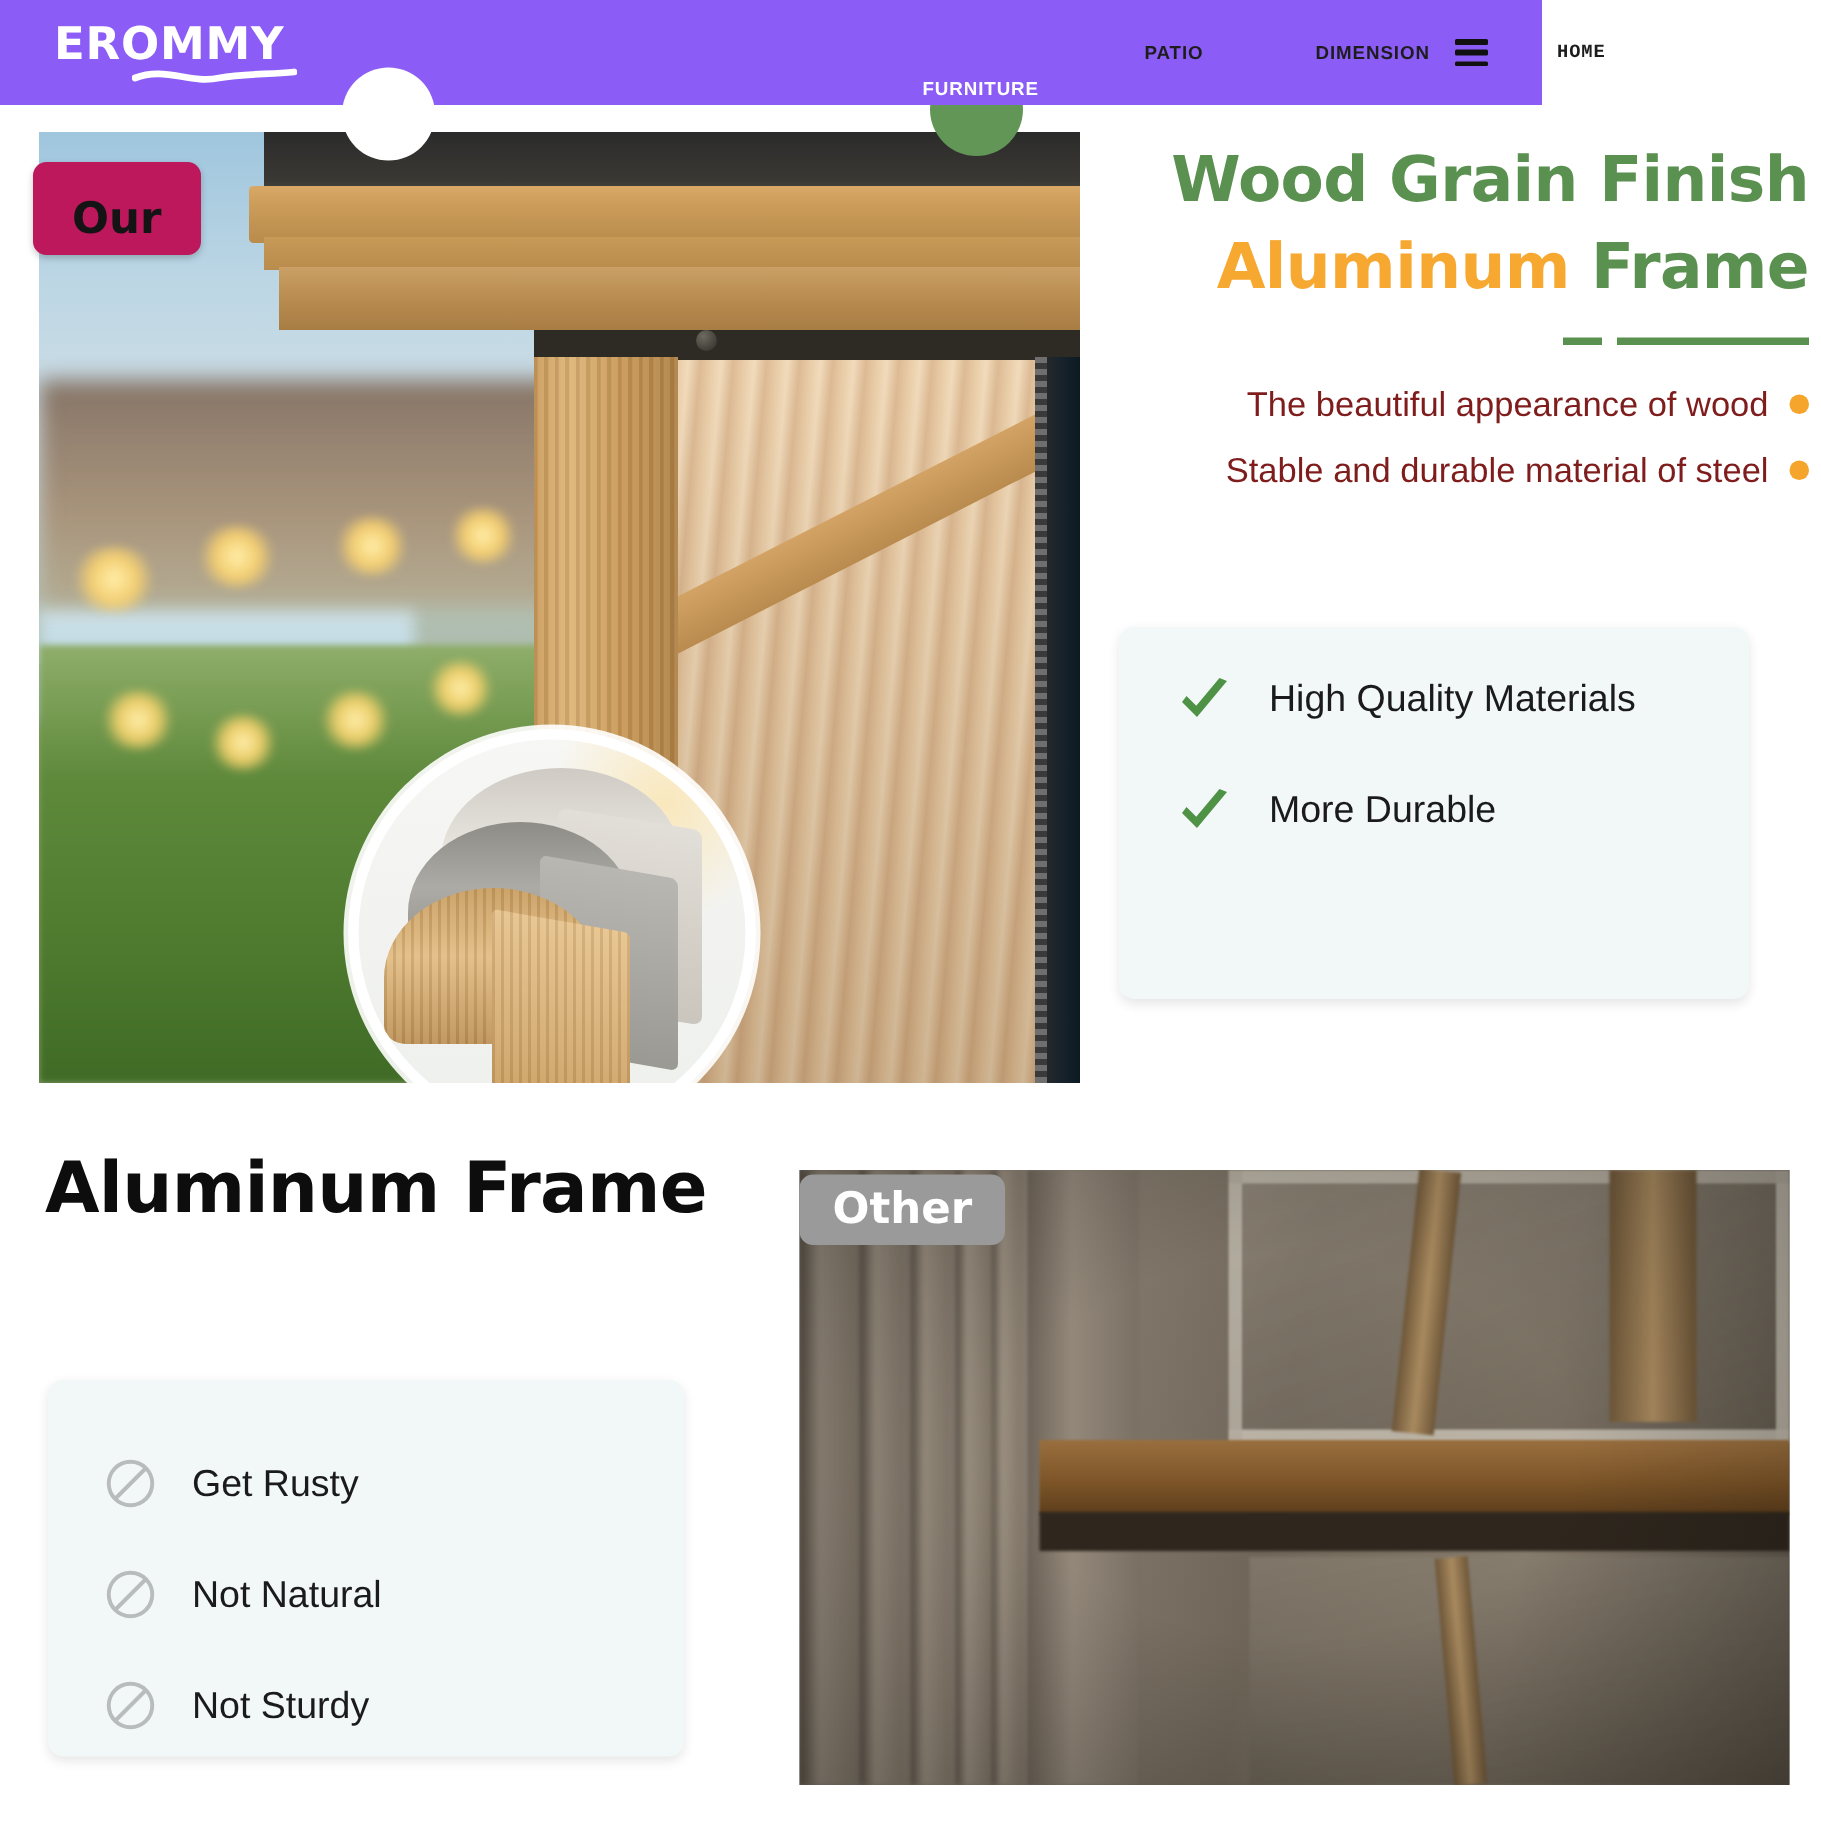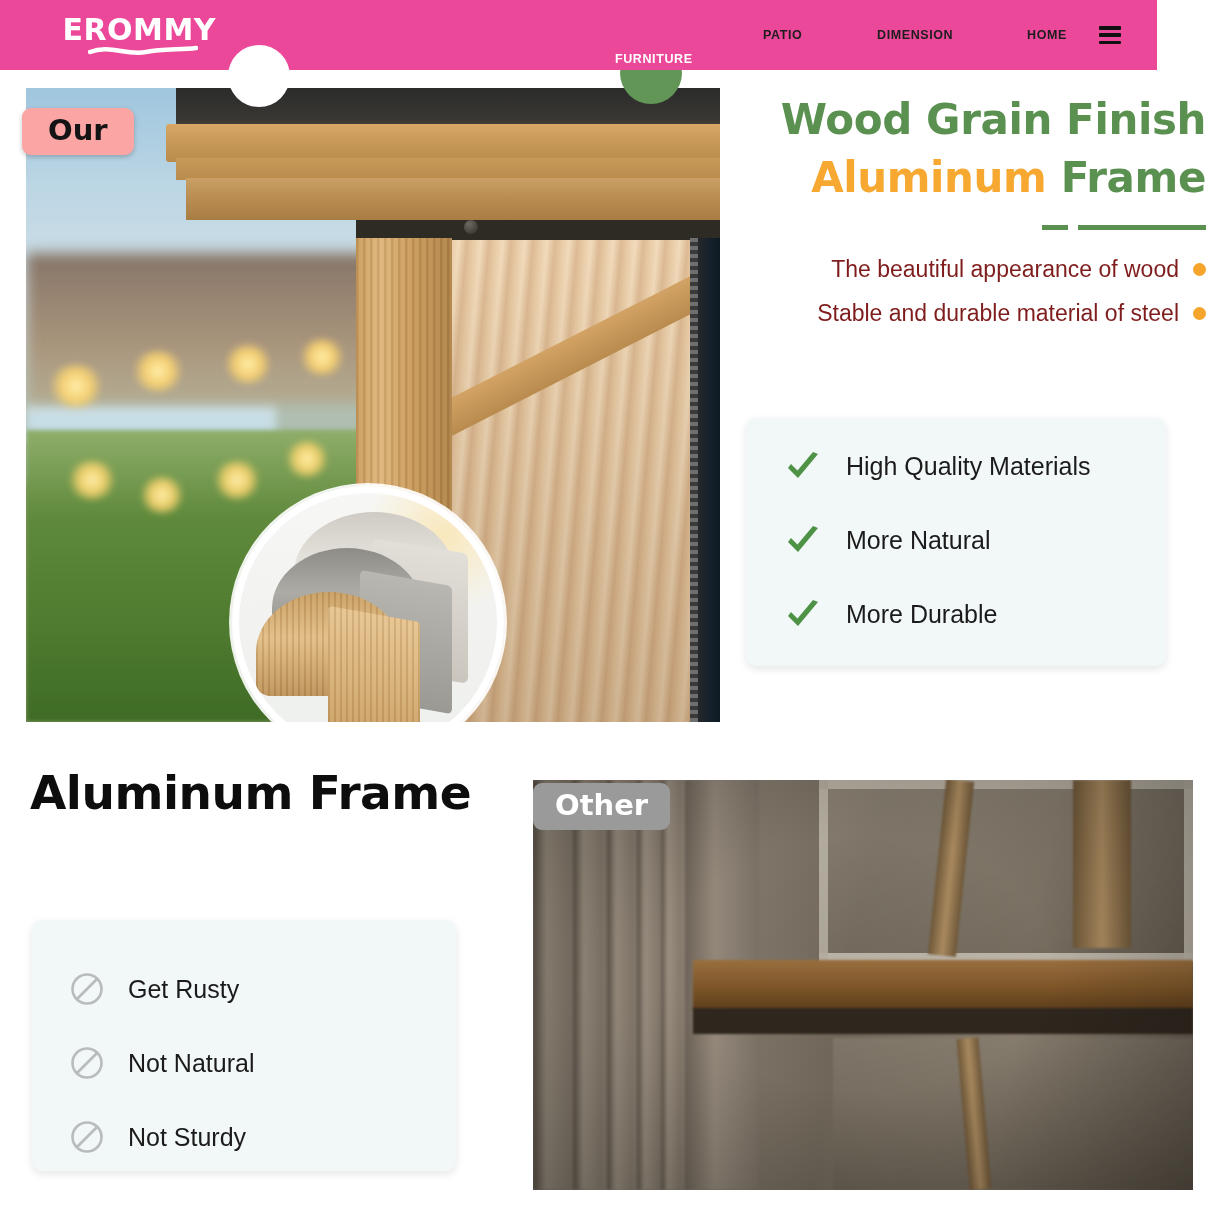--- a/index.html
+++ b/index.html
@@ -16,25 +16,24 @@
     position: relative;
     width: 1214px;
     height: 1214px;
     background: #ffffff;
   }
 
   
   .header {
     position: absolute;
     left: 0; top: 0;
-    width: 1157px;
+    width: 1028px;
     height: 70px;
-    background: #ec4899;
+    background: #8b5cf6;
     z-index: 10;
-    text-align: right;
   }
 
   .logo {
     position: absolute;
     left: 36px;
     top: 14px;
     width: 180px;
     height: 46px;
   }
   .logo-text {
@@ -69,21 +68,21 @@
     letter-spacing: 0.6px;
     color: #1d1d1d;
     white-space: nowrap;
     cursor: pointer;
     position: absolute;
   }
   .nav-item.active { color: #ffffff; margin-top: 48px; }
   .nav-0 { left: 15px; }
   .nav-1 { left: 163px; }
   .nav-2 { left: 277px; }
-  .nav-3 { left: 427px; }
+  .nav-3 { left: 438px; font-family: Liberation Mono, monospace; }
 
   .hamburger {
     position: absolute;
     right: 36px;
     top: 26px;
     width: 22px;
     height: 18px;
     cursor: pointer;
     display: flex;
     flex-direction: column;
@@ -278,25 +277,25 @@
   }
   .pc-ring {
     position: absolute; left: 0; top: 0; width: 100%; height: 100%;
     border-radius: 50%;
     border: 7px solid #ffffff;
   }
 
   .badge-our {
     position: absolute;
     left: 22px; top: 108px;
-    background: #fca5a5;
+    background: #be185d;
     color: #141414;
     font-size: 29px;
     font-weight: bold;
-    padding: 8px 26px 10px 26px;
+    padding: 23px 26px 10px 26px;
     border-radius: 9px;
     z-index: 20;
     box-shadow: 0 2px 5px rgba(0,0,0,.22);
     font-family: "DejaVu Sans", sans-serif;
     line-height: 1;
   }
 
   
   .right-col {
     position: absolute;
@@ -586,26 +585,20 @@
     <div class="pos-row">
       <svg class="check-ico" viewBox="0 0 34 30">
         <path d="M2 16 L12 26 L32 2 L27 0 L11.5 18.5 L5 12 Z" fill="#4e9246"></path>
       </svg>
       <span class="pos-label">High Quality Materials</span>
     </div>
     <div class="pos-row">
       <svg class="check-ico" viewBox="0 0 34 30">
         <path d="M2 16 L12 26 L32 2 L27 0 L11.5 18.5 L5 12 Z" fill="#4e9246"></path>
       </svg>
-      <span class="pos-label">More Natural</span>
-    </div>
-    <div class="pos-row">
-      <svg class="check-ico" viewBox="0 0 34 30">
-        <path d="M2 16 L12 26 L32 2 L27 0 L11.5 18.5 L5 12 Z" fill="#4e9246"></path>
-      </svg>
       <span class="pos-label">More Durable</span>
     </div>
   </div>
 
   <div class="ordinary-head">
     <div>Aluminum Frame</div>
   </div>
 
   <div class="card card-neg">
     <div class="neg-row">

